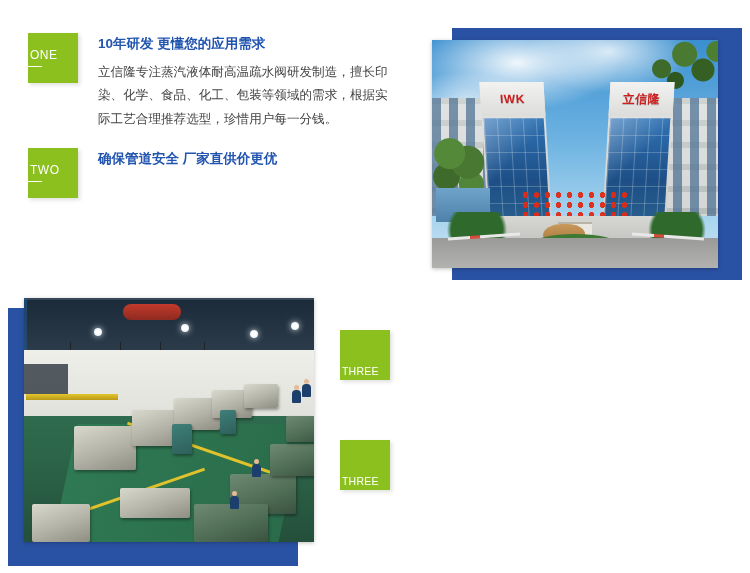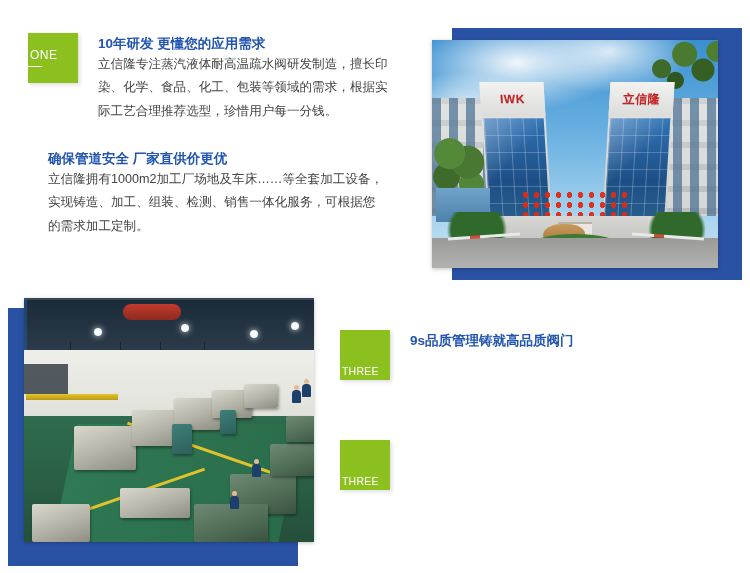--- a/index.html
+++ b/index.html
@@ -68,21 +68,21 @@
     font-weight: bold;
     color: #2255b0;
     line-height: 1.2;
     margin: 3px 0 0 0;
     white-space: nowrap;
   }
   .feature-body {
     font-size: 12.6px;
     color: #444444;
     line-height: 1.85;
-    margin-top: 1px;
+    margin-top: 9px;
   }
 
   #feature-one   { left: 28px;  top: 33px;  width: 360px; }
   #feature-two   { left: 28px;  top: 148px; width: 360px; }
   #feature-three { left: 340px; top: 330px; width: 400px; }
   #feature-four  { left: 340px; top: 440px; width: 400px; }
 
   
   .photo-wrap { position: absolute; }
 
@@ -317,33 +317,35 @@
       <span class="badge-label">ONE</span>
       <span class="badge-underline"></span>
     </div>
     <div class="feature-text">
       <div class="feature-title">10年研发  更懂您的应用需求</div>
       <div class="feature-body">立信隆专注蒸汽液体耐高温疏水阀研发制造，擅长印染、化学、食品、化工、包装等领域的需求，根据实际工艺合理推荐选型，珍惜用户每一分钱。</div>
     </div>
   </div>
 
   <div class="feature" id="feature-two">
+    <div class="badge">
+      <span class="badge-label">TWO</span>
+      <span class="badge-underline"></span>
+    </div>
     <div class="feature-text">
       <div class="feature-title">确保管道安全  厂家直供价更优</div>
-      <div class="feature-body">立信隆拥有1000m2加工厂场地及车床……等全套加工设备，实现铸造、加工、组装、检测、销售一体化服务，可根据您的需求加工定制。</div>
     </div>
   </div>
 
   <div class="feature" id="feature-three">
     <div class="badge">
       <span class="badge-label small">THREE</span>
       <span class="badge-underline"></span>
     </div>
     <div class="feature-text">
-      <div class="feature-title">9s品质管理铸就高品质阀门</div>
     </div>
   </div>
 
   <div class="feature" id="feature-four">
     <div class="badge">
       <span class="badge-label small">THREE</span>
       <span class="badge-underline"></span>
     </div>
   </div>
 

